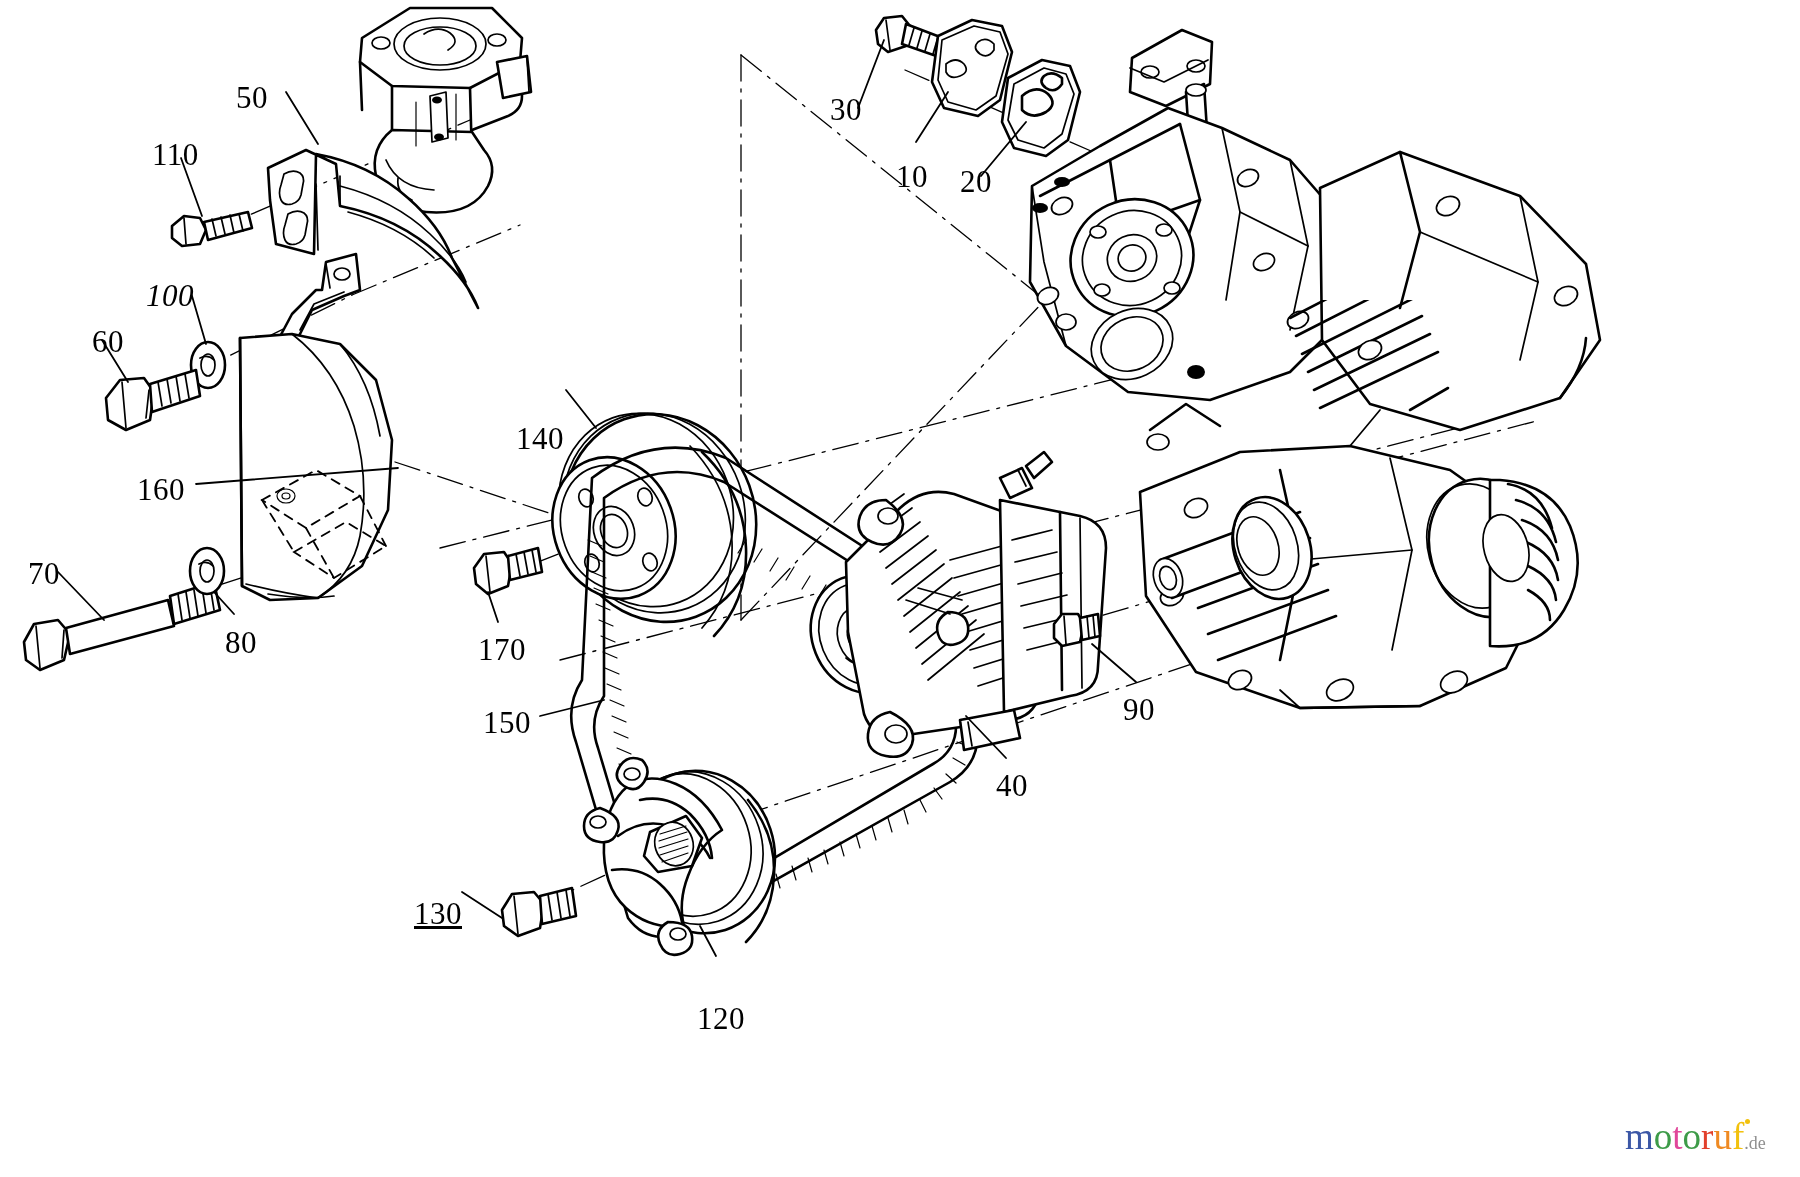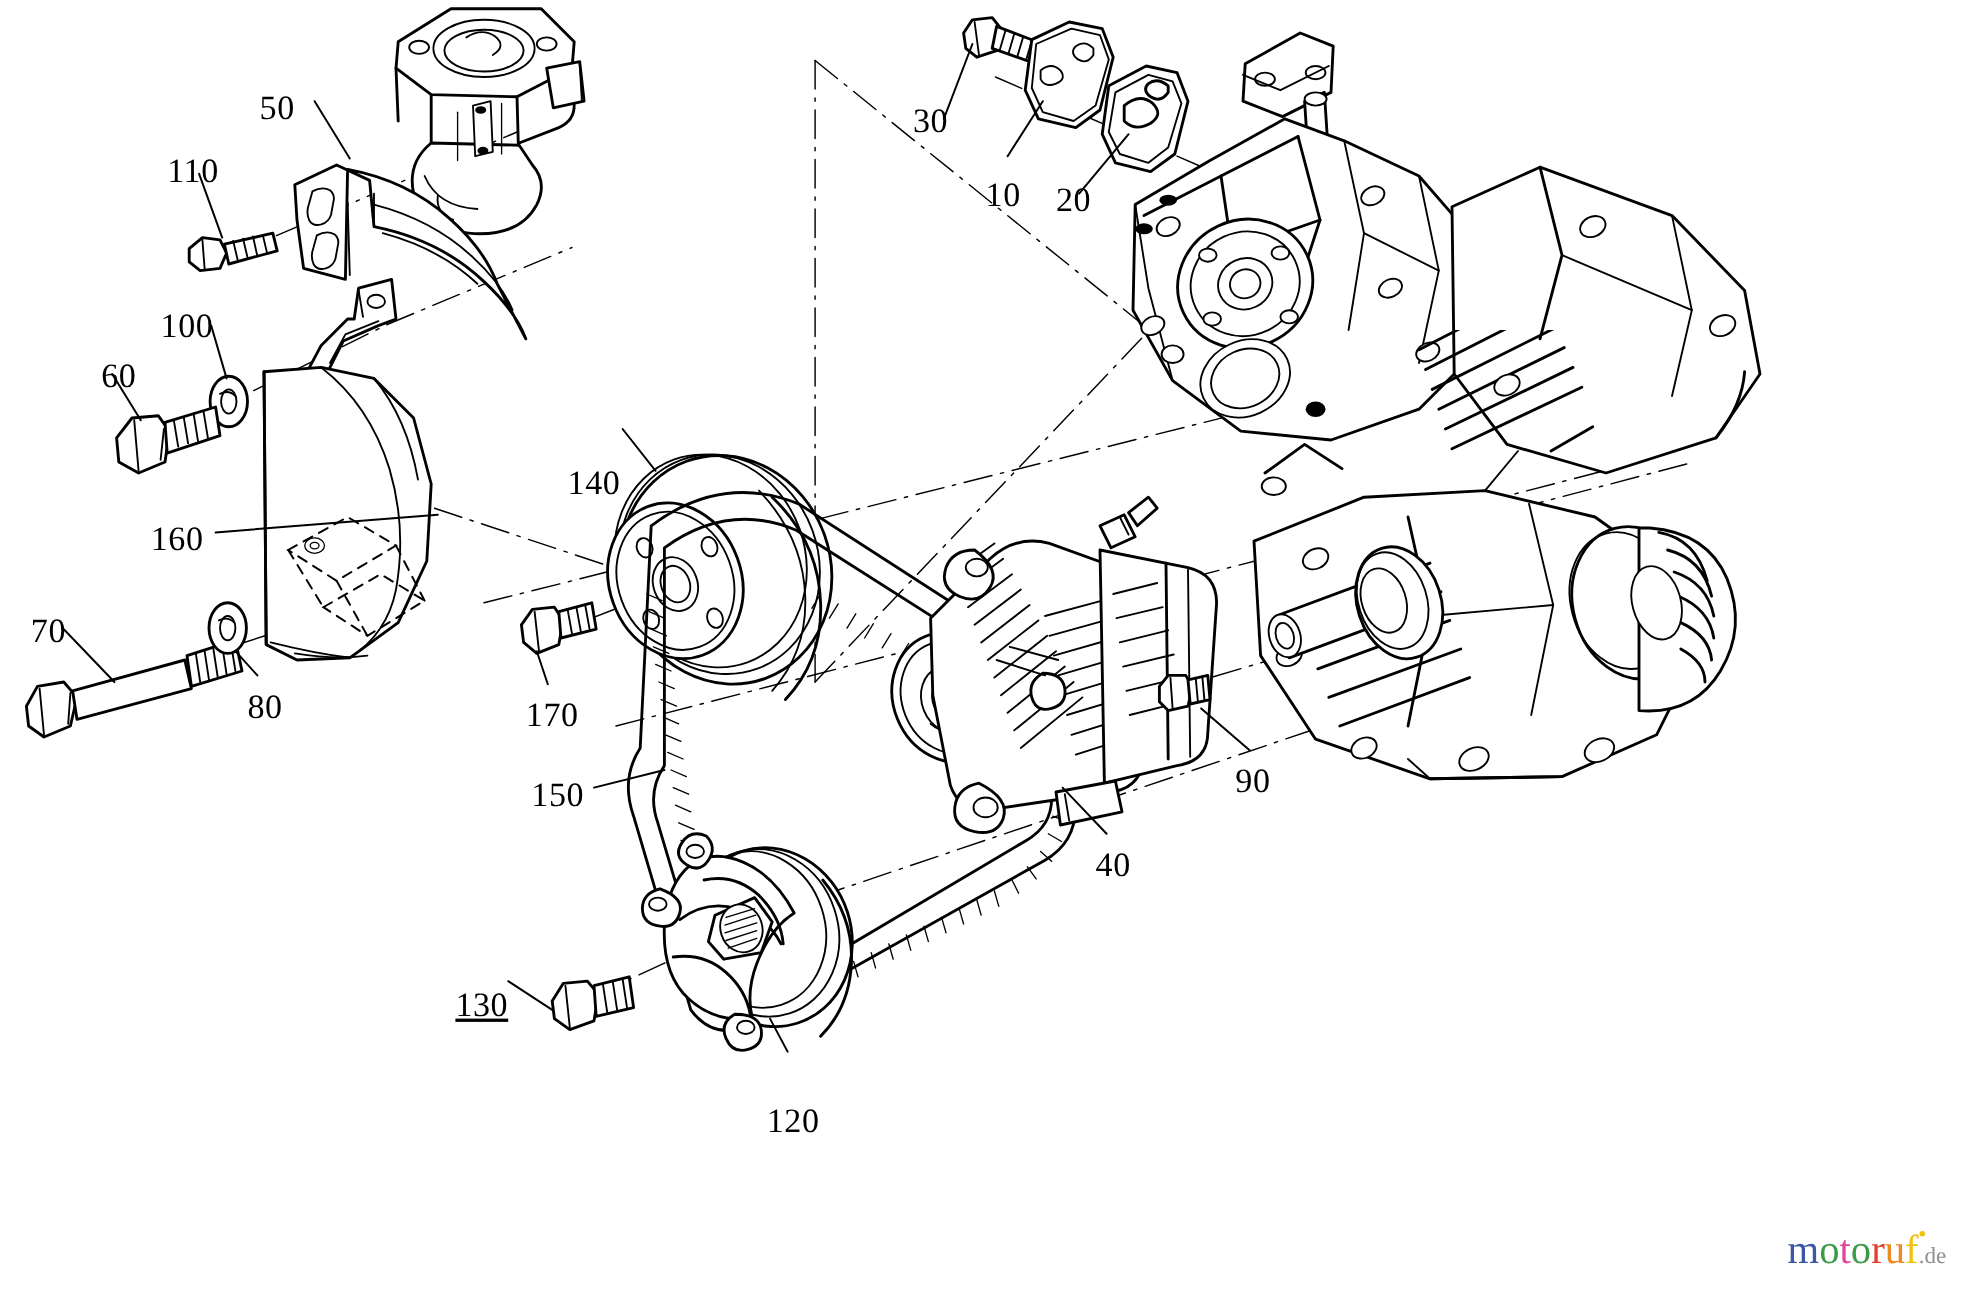--- a/index.html
+++ b/index.html
@@ -33,21 +33,21 @@
   #watermark{
     position:absolute;
     left:1625px;top:1118px;
     font-family:"Liberation Serif", serif;
     font-size:37px;
     line-height:1;
     white-space:nowrap;
     user-select:none;
   }
   #watermark span{display:inline-block;}
-  #watermark .suffix{font-size:21px;}
+  #watermark .suffix{font-size:18px;}
   .dot-accent{
     position:absolute;
     width:5px;height:5px;border-radius:50%;
   }
 </style>
 </head>
 <body>
 
 <div id="sheet">
 
@@ -538,21 +538,21 @@
       <path class="lead" d="M462 892 L502 918"></path>
       <path class="lead" d="M716 956 L700 926"></path>
     </g>
   </svg>
 
   <div class="callout" style="left:236px;top:82px;">50</div>
   <div class="callout" style="left:140px;top:139px;margin-left:12px;">110</div>
   <div class="callout" style="left:830px;top:94px;">30</div>
   <div class="callout" style="left:896px;top:132px;margin-top:29px;">10</div>
   <div class="callout" style="left:960px;top:166px;">20</div>
-  <div class="callout" style="left:146px;top:280px;">100</div>
+  <div class="callout" style="left:146px;top:280px;font-style:italic;">100</div>
   <div class="callout" style="left:92px;top:326px;font-family:Liberation Serif, serif;">60</div>
   <div class="callout" style="left:516px;top:375px;margin-top:48px;">140</div>
   <div class="callout" style="left:137px;top:474px;">160</div>
   <div class="callout" style="left:478px;top:634px;">170</div>
   <div class="callout" style="left:28px;top:558px;">70</div>
   <div class="callout" style="left:225px;top:627px;">80</div>
   <div class="callout" style="left:483px;top:707px;">150</div>
   <div class="callout" style="left:1123px;top:694px;">90</div>
   <div class="callout" style="left:996px;top:770px;">40</div>
   <div class="callout" style="left:414px;top:898px;text-decoration:underline;">130</div>

